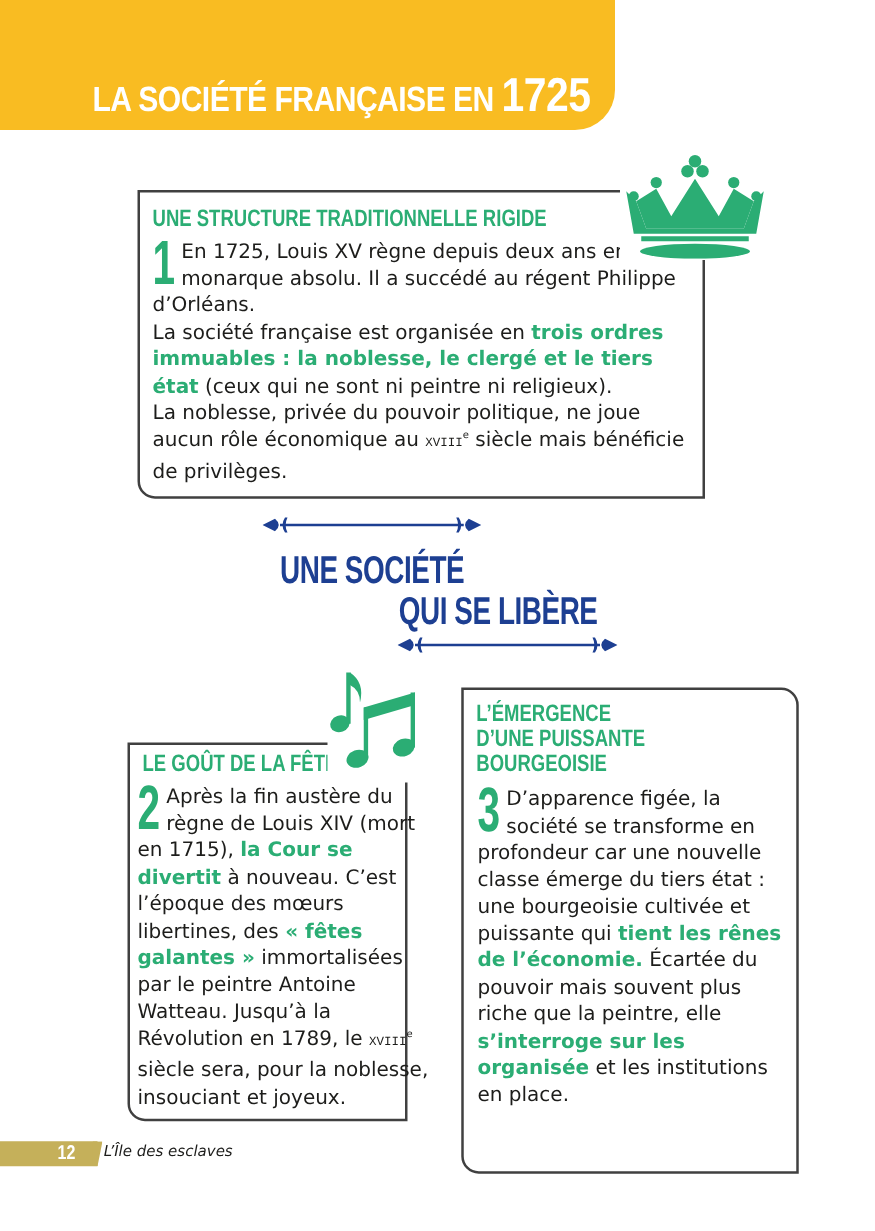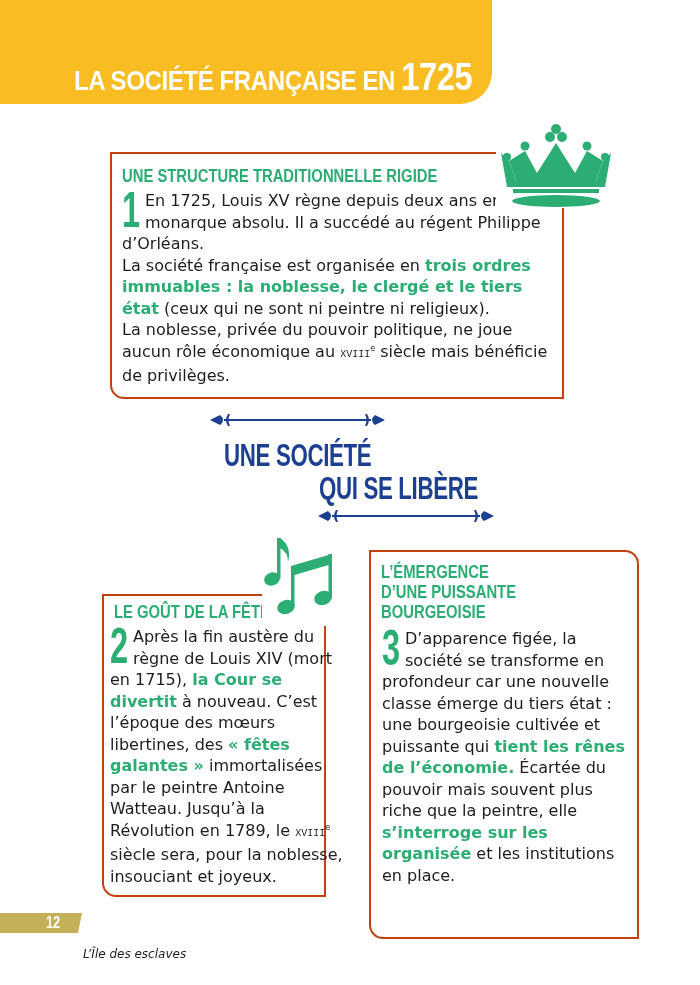--- a/index.html
+++ b/index.html
@@ -14,21 +14,21 @@
       background: #f9bc22; border-bottom-right-radius: 32px;
     }
     .header-title {
       position: absolute; left: 74px; top: 56px;
       font-family: "Liberation Sans", sans-serif; font-weight: bold;
       color: #ffffff; font-size: 28px; letter-spacing: -0.5px;
       transform: scaleX(0.86); transform-origin: left top; white-space: nowrap;
     }
     .header-title .big { font-size: 38px; }
     .box {
-      position: absolute; border: 2px solid #c2410c; background: #fff;
+      position: absolute; border: 2px solid #404040; background: #fff;
       box-sizing: border-box;
     }
     .box1 { left: 110px; top: 152px; width: 454px; height: 247px; border-bottom-left-radius: 14px; }
     .box2 { left: 78px; top: 594px; width: 224px; height: 303px; border-bottom-left-radius: 14px; margin-left: 24px; }
     .box3 { left: 369px; top: 550px; width: 270px; height: 389px; border-bottom-left-radius: 14px; border-top-right-radius: 14px; }
     .box-title {
       font-family: "Liberation Sans", sans-serif; font-weight: bold;
       color: #2bad74; font-size: 19px; line-height: 20px; white-space: nowrap;
       transform: scaleX(0.78); transform-origin: left top;
     }
@@ -56,21 +56,21 @@
     .footer-tab::after {
       content: ""; position: absolute; right: -4px; top: 0; width: 8px; height: 20px;
       background: #c5b05a; clip-path: polygon(0 0, 100% 0, 50% 100%, 0 100%);
     }
     .footer-num {
       position: absolute; left: 46px; top: 914px; color: #fff;
       font-family: "Liberation Sans", sans-serif; font-weight: bold; font-size: 16px;
       transform: scaleX(0.8); transform-origin: left top;
     }
     .footer-book {
-      position: absolute; left: 83px; top: 914px; font-size: 12px; font-style: italic; color: #1d1d1b; margin-top: 33px;
+      position: absolute; left: 83px; top: 914px; font-size: 12px; font-style: italic; color: #1d1d1b;
     }
   </style>
 </head>
 <body>
 
 <div class="header">
   <div class="header-title"><span>LA SOCIÉTÉ FRANÇAISE EN </span><span class="big">1725</span></div>
 </div>
 
 <div class="box box1">

